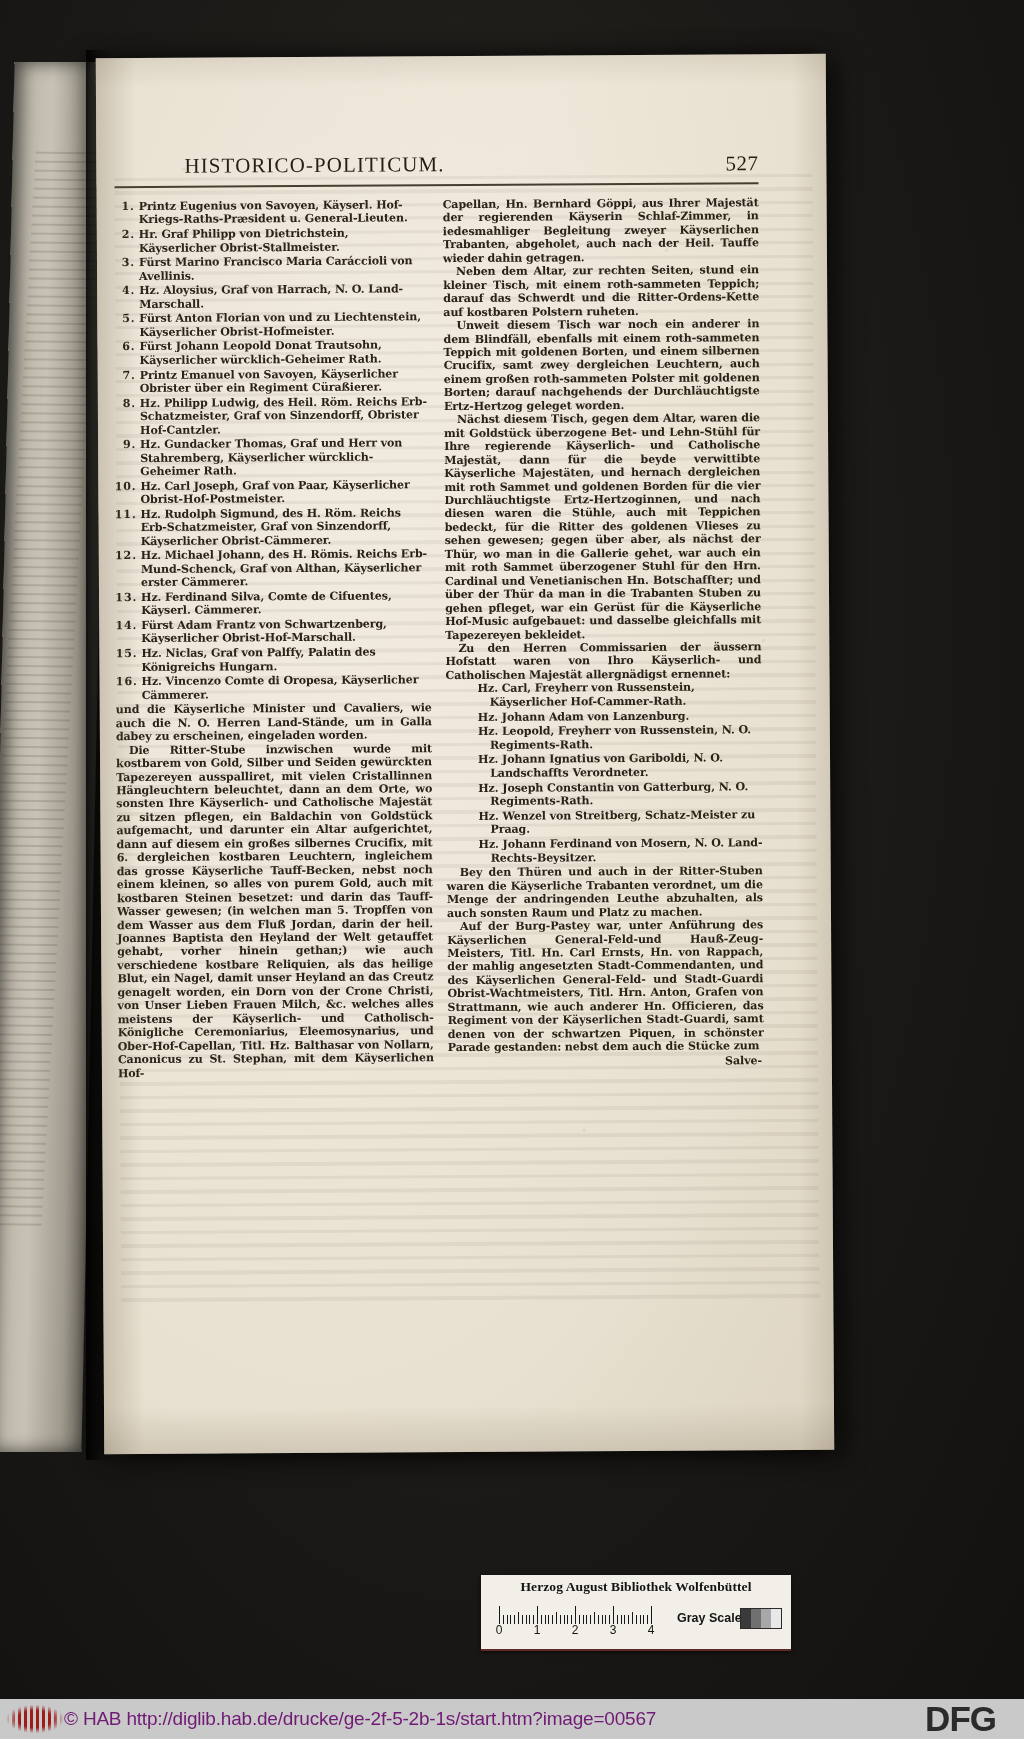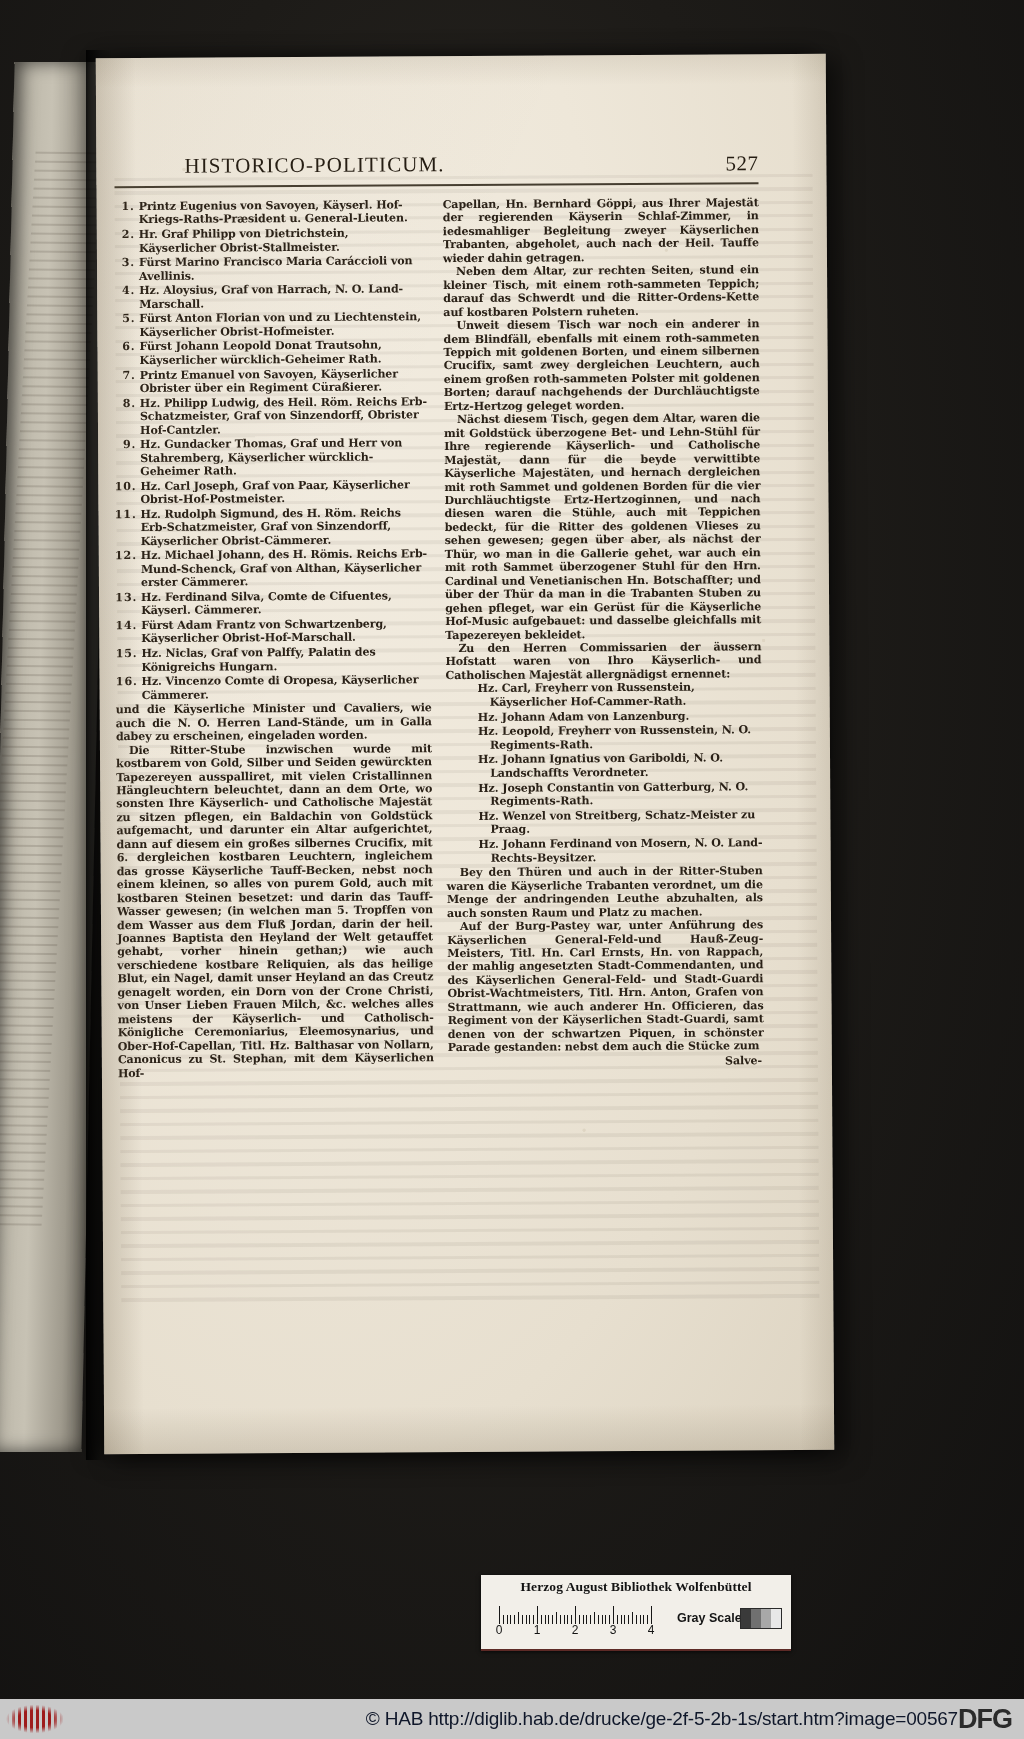--- a/index.html
+++ b/index.html
@@ -289,33 +289,33 @@
     flex: none;
     background: repeating-linear-gradient(
       to right,
       #9e1b1b 0px, #9e1b1b 3px,
       #c9c9c9 3px, #c9c9c9 6px);
     -webkit-mask-image: radial-gradient(ellipse 50% 48% at 50% 50%, #000 60%, transparent 100%);
     mask-image: radial-gradient(ellipse 50% 48% at 50% 50%, #000 60%, transparent 100%);
   }
   .footer-url {
     flex: 1;
-    text-align: right;
+    text-align: left;
     font-family: "Liberation Sans", sans-serif;
     font-size: 19px;
-    color: #0f172a;
+    color: #701a75;
     letter-spacing: -0.2px;
     white-space: nowrap;
   }
   .dfg {
-    margin-right: 12px;
+    margin-right: 28px;
     flex: none;
     font-family: "Liberation Sans", sans-serif;
     font-weight: 700;
-    font-size: 27px;
+    font-size: 35px;
     letter-spacing: -1px;
     color: #2b2b2b;
     text-align: right;
   }
 </style>
 </head>
 <body>
 
 <div class="scan">
 

